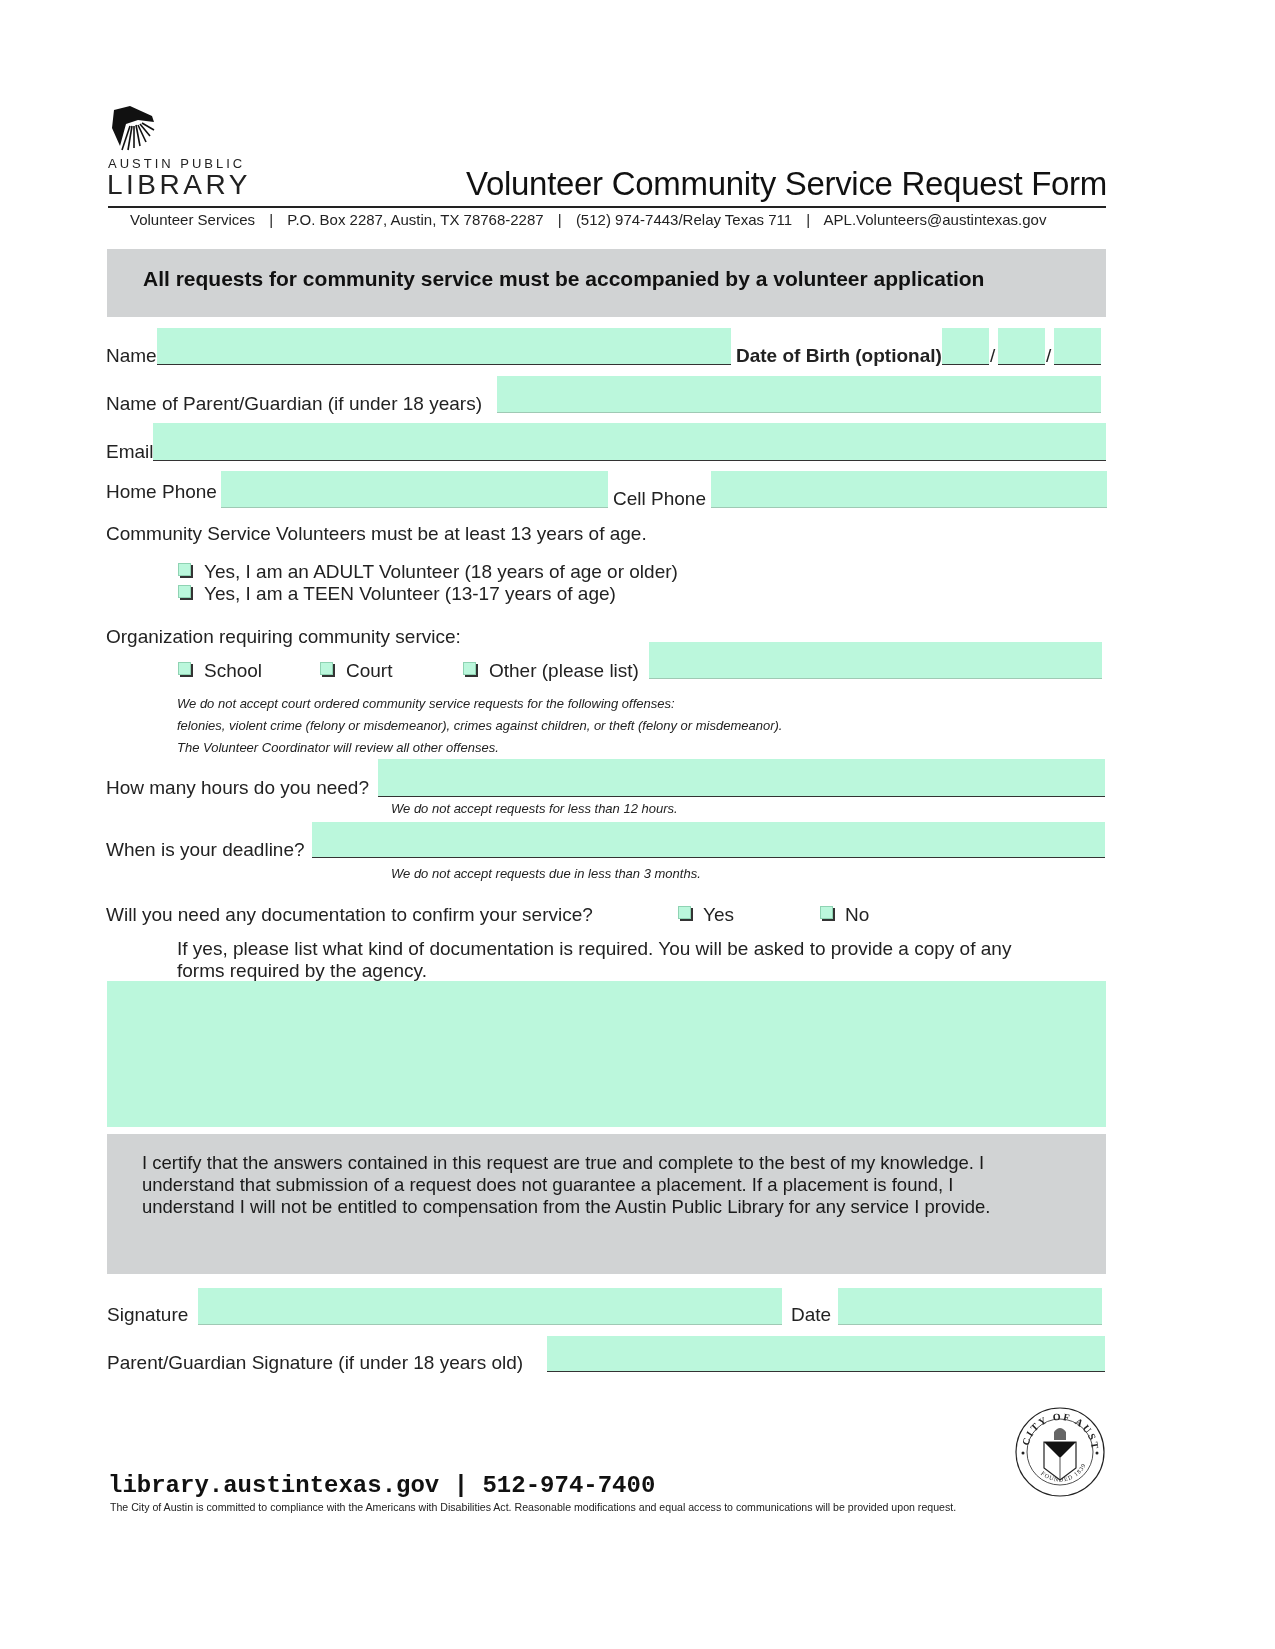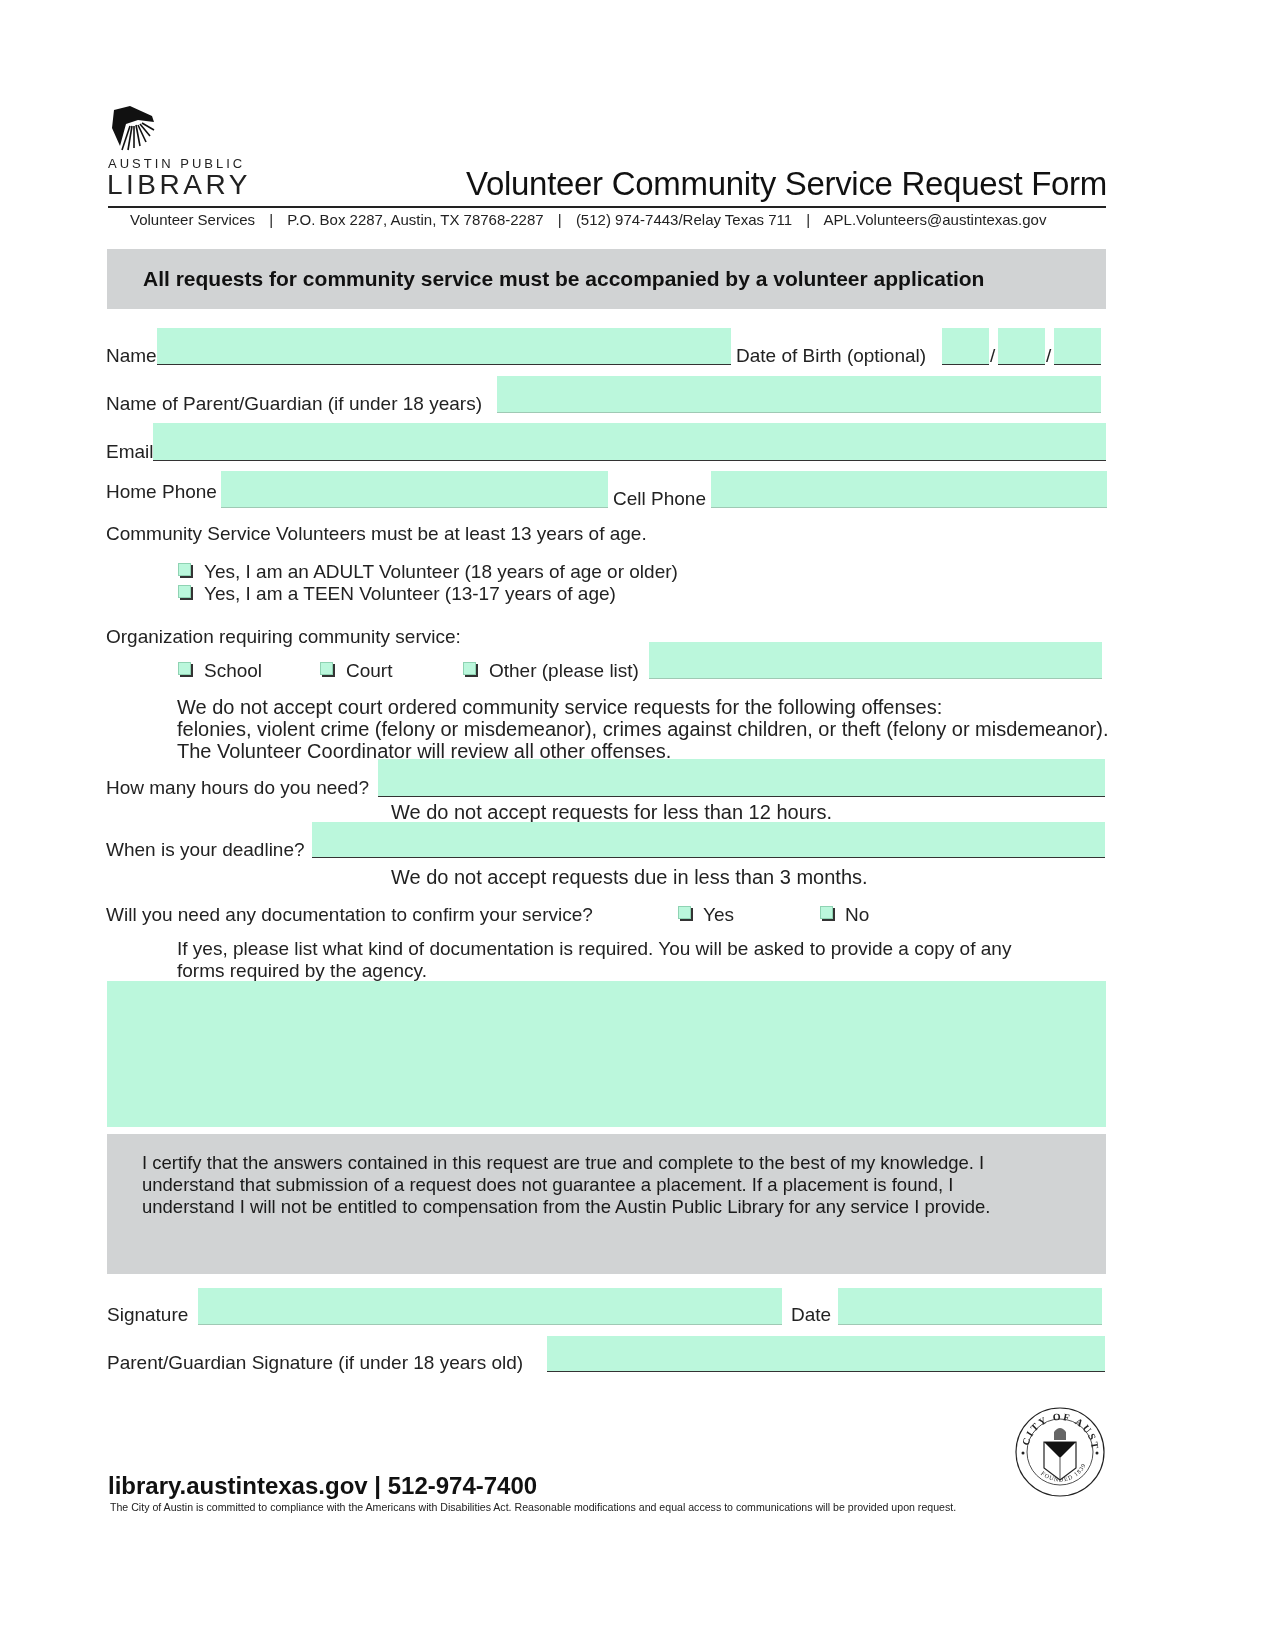--- a/index.html
+++ b/index.html
@@ -4,21 +4,21 @@
 <style>
   html, body { margin: 0; padding: 0; background: #ffffff; }
   body { width: 1275px; height: 1649px; position: relative; overflow: hidden;
          font-family: "Liberation Sans", "DejaVu Sans", sans-serif; color: #1a1a1a; }
   .abs { position: absolute; }
   .lbl { font-size: 19px; color: #222; white-space: nowrap; }
   .field { position: absolute; background: #bbf7dc; border-bottom: 1.5px solid #333; box-sizing: border-box; }
   .field.light { border-bottom: 1.5px solid #9fc9b4; }
   .cb { position: absolute; width: 13px; height: 13px; background: #bbf7dc; border: 1px solid #8fd3b3;
         box-shadow: 2px 2px 0 #333; box-sizing: border-box; }
-  .ital { font-size: 20px; color: #222; white-space: nowrap; }
+  .ital { font-style: italic; font-size: 13px; color: #222; white-space: nowrap; }
   .graybox { position: absolute; background: #d1d3d4; }
 </style>
 </head>
 <body>
 
 <div class="abs" style="left:108px; top:106px; width:150px; height:95px;">
   <svg width="50" height="46" viewBox="0 0 50 46" style="position:absolute; left:0; top:0;">
     <path d="M6 4 L22 0 L44 10 L46 16 L30 14 L18 18 L12 40 L4 22 Z" fill="#111"></path>
     <g stroke="#111" stroke-width="1.6">
       <line x1="22" y1="20" x2="14" y2="44"></line>
@@ -40,27 +40,27 @@
 <div class="abs" style="left:130px; top:211px; font-size:15px; color:#222; white-space:nowrap; word-spacing:0px;">
   <span>Volunteer Services</span>
   <span style="margin:0 10px;">|</span>
   <span>P.O. Box 2287, Austin, TX 78768-2287</span>
   <span style="margin:0 10px;">|</span>
   <span>(512) 974-7443/Relay Texas 711</span>
   <span style="margin:0 10px;">|</span>
   <span>APL.Volunteers@austintexas.gov</span>
 </div>
 
-<div class="graybox" style="left:107px; top:249px; width:999px; height:60px;">
+<div class="graybox" style="left:107px; top:249px; width:999px; height:68px;">
   <div style="position:absolute; left:36px; top:18px; font-size:21px; font-weight:bold; color:#111; white-space:nowrap;">All requests for community service must be accompanied by a volunteer application</div>
 </div>
 
 <div class="abs lbl" style="left:106px; top:345px;">Name</div>
 <div class="field" style="left:157px; top:328px; width:574px; height:37px;"></div>
-<div class="abs lbl" style="left:736px; top:345px;">Date of Birth (optional)</div>
+<div class="abs lbl" style="left:736px; top:345px;font-weight:bold;">Date of Birth (optional)</div>
 <div class="field" style="left:942px; top:328px; width:47px; height:37px;"></div>
 <div class="abs lbl" style="left:990px; top:345px;">/</div>
 <div class="field" style="left:998px; top:328px; width:47px; height:37px;"></div>
 <div class="abs lbl" style="left:1046px; top:345px;">/</div>
 <div class="field" style="left:1054px; top:328px; width:47px; height:37px;"></div>
 
 <div class="abs lbl" style="left:106px; top:393px;">Name of Parent/Guardian (if under 18 years)</div>
 <div class="field light" style="left:497px; top:376px; width:604px; height:37px;"></div>
 
 <div class="abs lbl" style="left:106px; top:441px;">Email</div>
@@ -115,21 +115,21 @@
   </div>
 </div>
 
 <div class="abs lbl" style="left:107px; top:1304px;text-align:center;">Signature</div>
 <div class="field light" style="left:198px; top:1288px; width:584px; height:37px;"></div>
 <div class="abs lbl" style="left:791px; top:1304px;">Date</div>
 <div class="field light" style="left:838px; top:1288px; width:264px; height:37px;"></div>
 <div class="abs lbl" style="left:107px; top:1352px;">Parent/Guardian Signature (if under 18 years old)</div>
 <div class="field" style="left:547px; top:1336px; width:558px; height:36px;"></div>
 
-<div class="abs" style="left:108px; top:1472px; font-size:24px; font-weight:bold; color:#111; white-space:nowrap;">library.austintexas.gov | 512-974-7400</div>
+<div class="abs" style="left:108px; top:1472px; font-size:24px; font-weight:bold; color:#111; white-space:nowrap;font-family:Liberation Mono, monospace;">library.austintexas.gov | 512-974-7400</div>
 <div class="abs" style="left:110px; top:1501px; font-size:10.6px; color:#222; white-space:nowrap;">The City of Austin is committed to compliance with the Americans with Disabilities Act. Reasonable modifications and equal access to communications will be provided upon request.</div>
 
 <div class="abs" style="left:1014px; top:1406px; width:92px; height:92px;">
   <svg width="92" height="92" viewBox="0 0 92 92">
     <defs>
       <path id="arcTop" d="M14 46 A32 32 0 0 1 78 46"></path>
       <path id="arcBot" d="M20 58 A28 28 0 0 0 72 58"></path>
     </defs>
     <circle cx="46" cy="46" r="44" fill="none" stroke="#222" stroke-width="1.2"></circle>
     <circle cx="46" cy="46" r="33" fill="none" stroke="#222" stroke-width="0.8"></circle>

